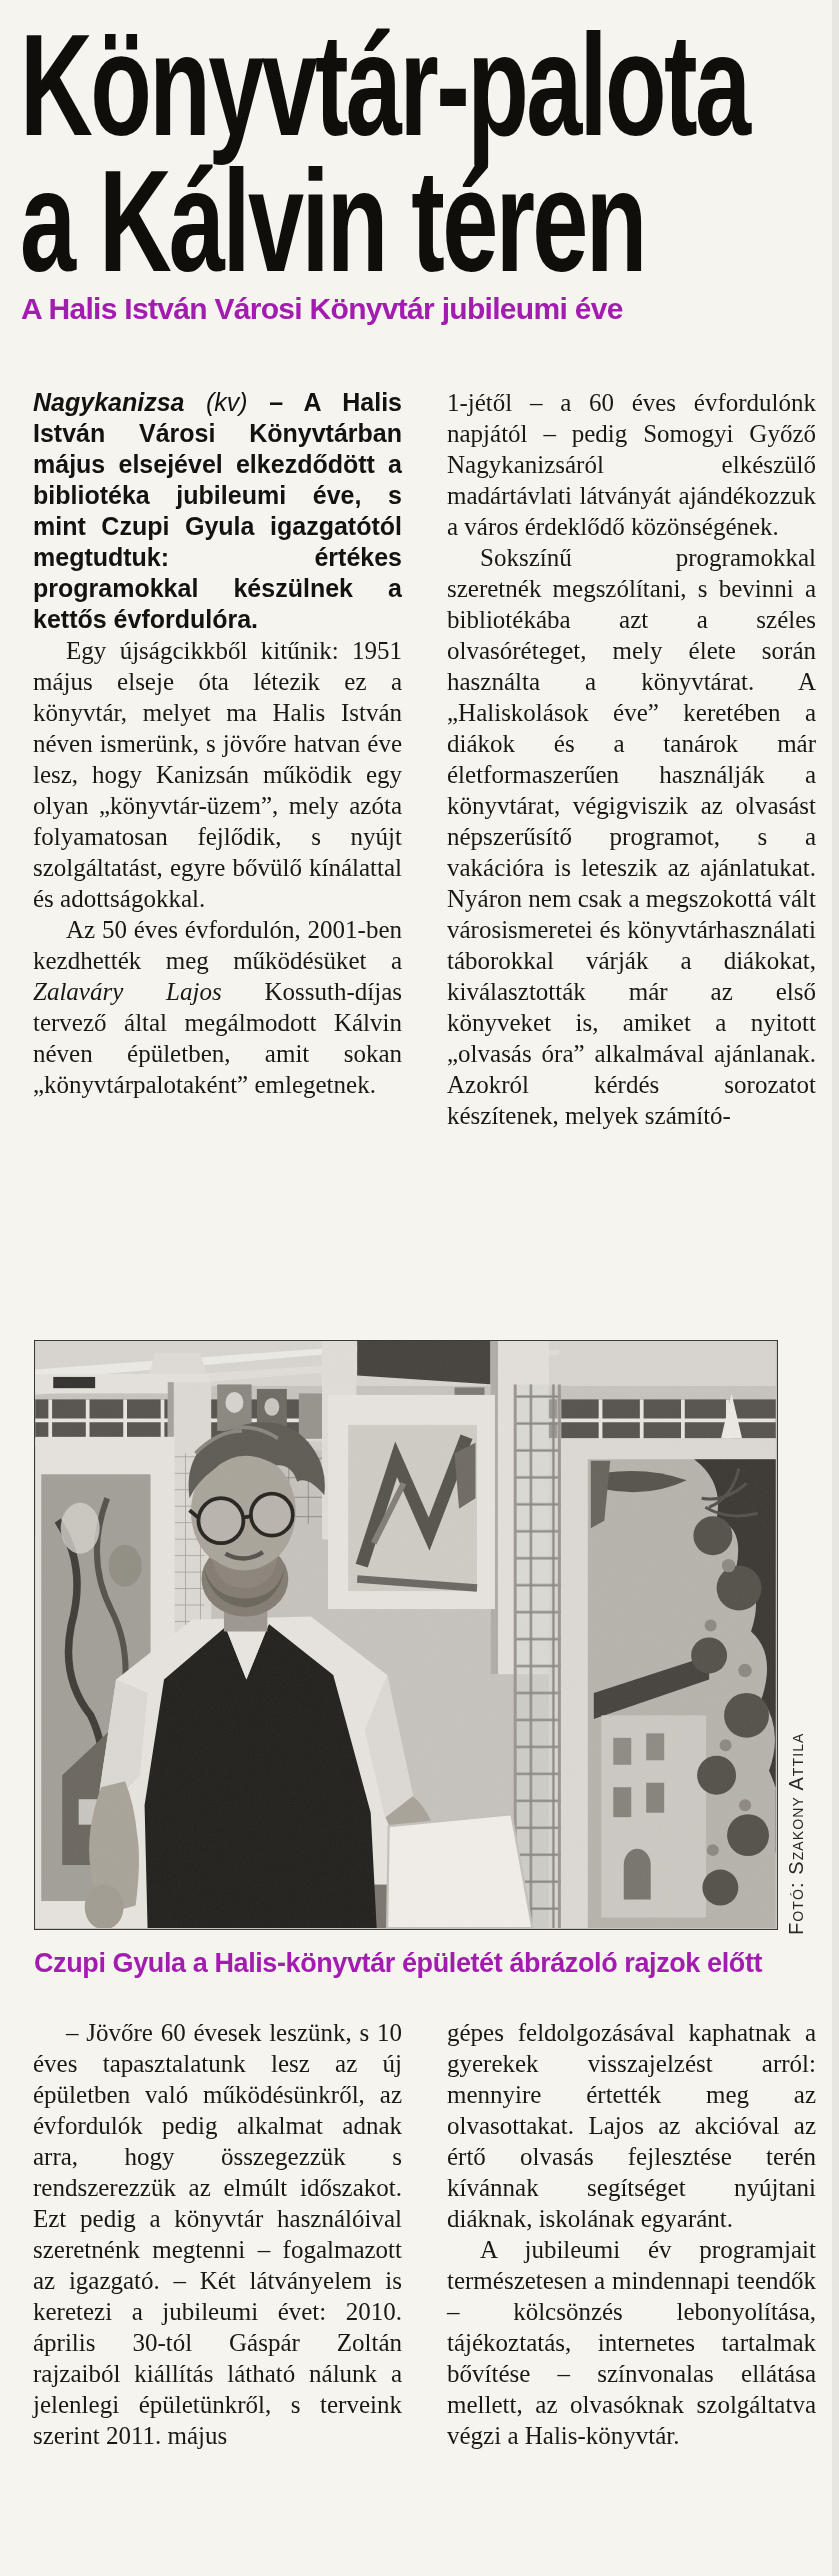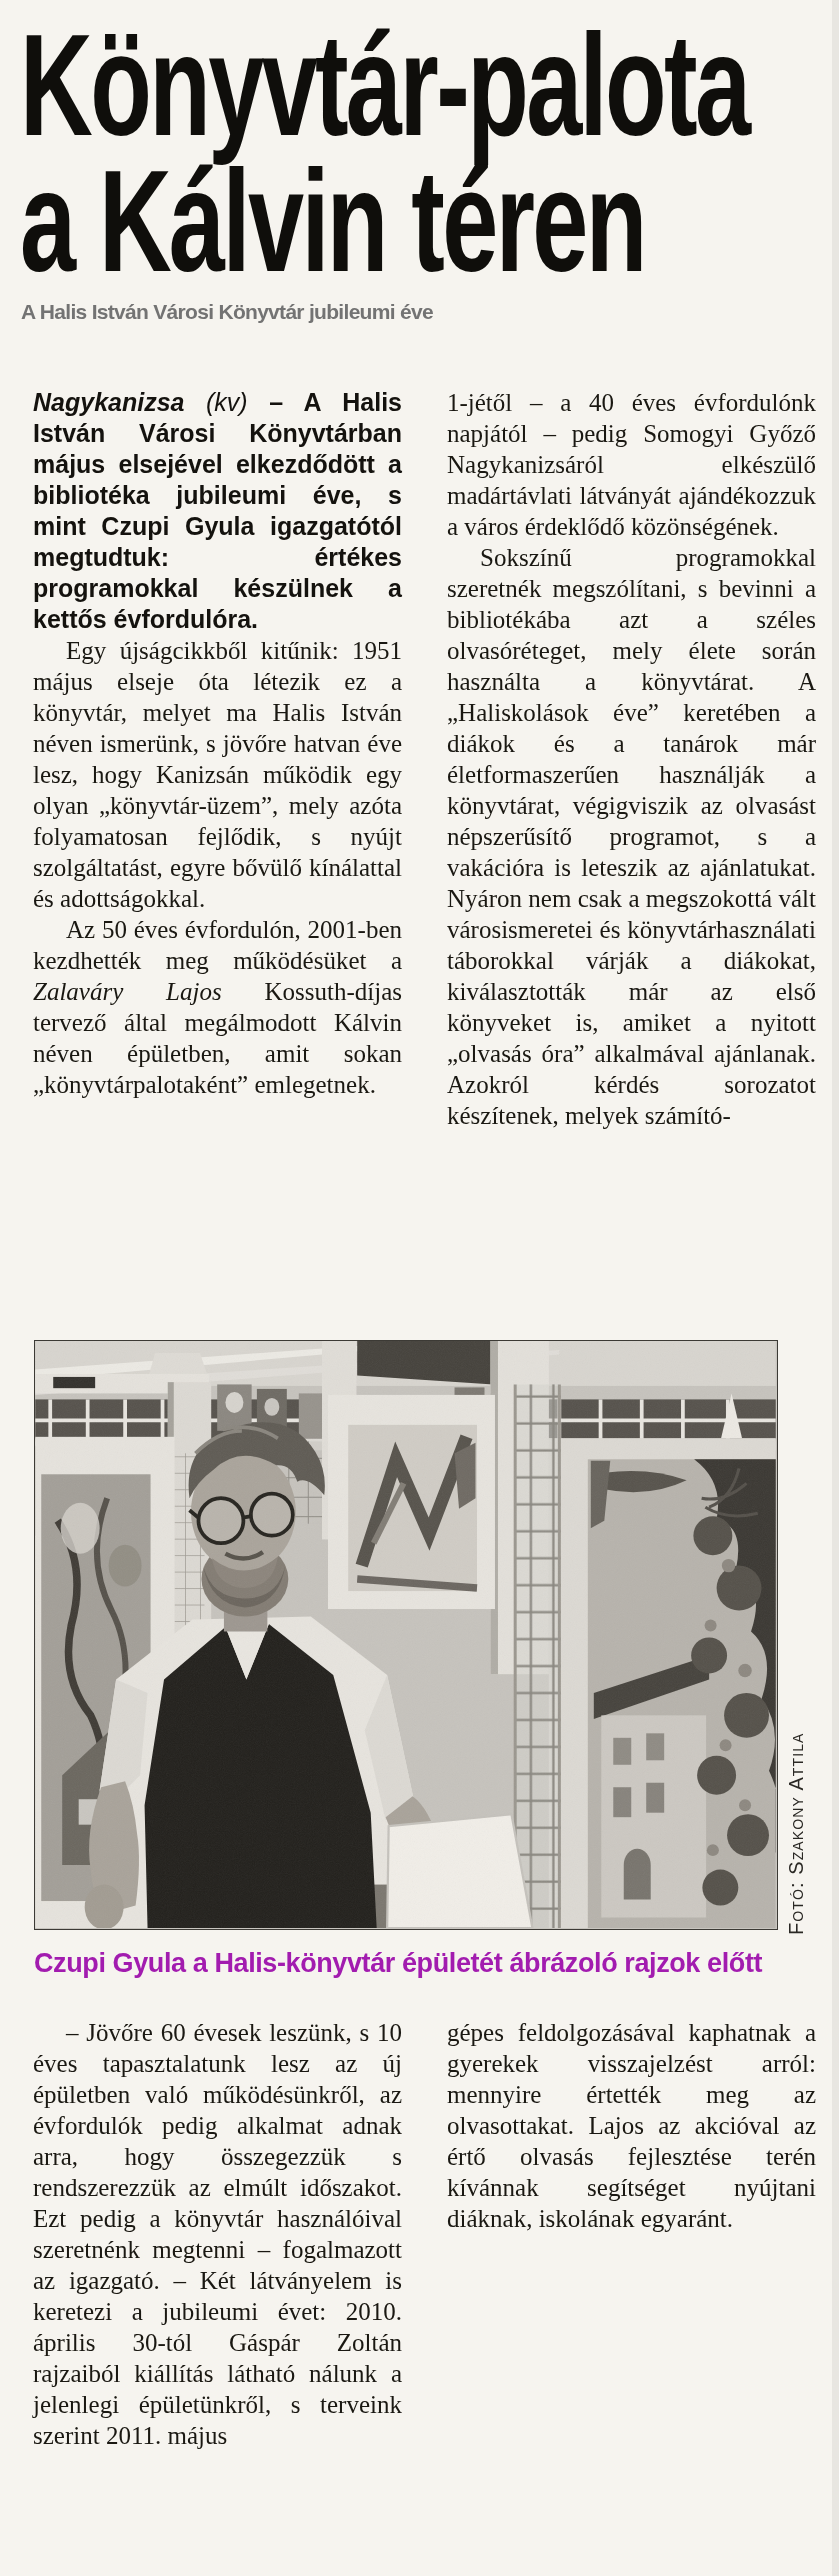--- a/index.html
+++ b/index.html
@@ -4,23 +4,23 @@
 <style>
   html,body{margin:0;padding:0;background:#e8e6e1;}
   .page{position:relative;width:832px;height:2576px;background:#f6f4ef;overflow:hidden;
         font-family:"Liberation Serif","DejaVu Serif",serif;color:#15130f;}
   
   .headline{position:absolute;left:19.5px;top:18px;margin:0;
             font-family:"Liberation Sans","DejaVu Sans",sans-serif;font-weight:700;
             font-size:144px;line-height:136px;letter-spacing:-3.7px;color:#0f0e0b;
             transform:scaleX(0.70);transform-origin:0 0;white-space:nowrap;}
   .hl-line{display:block;}
-  .subtitle{position:absolute;left:21px;top:300px;margin:0;
+  .subtitle{position:absolute;left:21px;top:292px;margin:0;
             font-family:"Liberation Sans","DejaVu Sans",sans-serif;font-weight:700;
-            font-size:21px;line-height:1.1;letter-spacing:-0.7px;color:#737373;white-space:nowrap;}
+            font-size:30px;line-height:1.1;letter-spacing:-0.7px;color:#a21caf;white-space:nowrap;}
   
   .col{position:absolute;width:369px;text-align:justify;
        font-size:25px;line-height:31px;color:#1a1812;}
   .col p{margin:0;}
   .col-tl{left:33px;top:387px;}
   .col-tr{left:447px;top:387px;}
   .col-bl{left:33px;top:2017px;}
   .col-br{left:447px;top:2017px;}
   .indent{text-indent:33px;}
   .lead{font-family:"Liberation Sans","DejaVu Sans",sans-serif;font-weight:700;
@@ -53,21 +53,21 @@
 
   <h2 class="subtitle">A Halis István Városi Könyvtár jubileumi éve</h2>
 
   <div class="col col-tl">
     <p class="lead"><span class="dateline">Nagykanizsa</span><span class="kv"> (kv) </span><span>– A Halis István Városi Könyvtárban május elsejével elkezdődött a bibliotéka jubileumi éve, s mint Czupi Gyula igazgatótól megtudtuk: értékes programokkal készülnek a kettős évfordulóra.</span></p>
     <p class="indent">Egy újságcikkből kitűnik: 1951 május elseje óta létezik ez a könyvtár, melyet ma Halis István néven ismerünk, s jövőre hatvan éve lesz, hogy Kanizsán működik egy olyan „könyvtár-üzem”, mely azóta folyamatosan fejlődik, s nyújt szolgáltatást, egyre bővülő kínálattal és adottságokkal.</p>
     <p class="indent"><span>Az 50 éves évfordulón, 2001-ben kezdhették meg működésüket a </span><em class="serif-italic">Zalaváry Lajos</em><span> Kossuth-díjas tervező által megálmodott Kálvin néven épületben, amit sokan „könyvtárpalotaként” emlegetnek.</span></p>
   </div>
 
   <div class="col col-tr">
-    <p>1-jétől – a 40 éves évfordulónk napjától – pedig Somogyi Győző Nagykanizsáról elkészülő madártávlati látványát ajándékozzuk a város érdeklődő közönségének.</p>
+    <p>1-jétől – a 60 éves évfordulónk napjától – pedig Somogyi Győző Nagykanizsáról elkészülő madártávlati látványát ajándékozzuk a város érdeklődő közönségének.</p>
     <p class="indent">Sokszínű programokkal szeretnék megszólítani, s bevinni a bibliotékába azt a széles olvasóréteget, mely élete során használta a könyvtárat. A „Haliskolások éve” keretében a diákok és a tanárok már életformaszerűen használják a könyvtárat, végigviszik az olvasást népszerűsítő programot, s a vakációra is leteszik az ajánlatukat. Nyáron nem csak a megszokottá vált városismeretei és könyvtárhasználati táborokkal várják a diákokat, kiválasztották már az első könyveket is, amiket a nyitott „olvasás óra” alkalmával ajánlanak. Azokról kérdés sorozatot készítenek, melyek számító-</p>
   </div>
 
   <div class="photo-frame">
     <svg width="741" height="587" viewBox="0 0 989 784" xmlns="http://www.w3.org/2000/svg">
       <defs>
         <pattern id="grid26" width="26" height="26" patternUnits="userSpaceOnUse">
           <path d="M26 0H0V26" fill="none" stroke="#8d8a83" stroke-width="2.5"></path>
         </pattern>
         <pattern id="grid20" width="20" height="22" patternUnits="userSpaceOnUse">
@@ -245,16 +245,17 @@
   <div class="photo-credit">Fotó: Szakony Attila</div>
 
   <p class="caption">Czupi Gyula a Halis-könyvtár épületét ábrázoló rajzok előtt</p>
 
   <div class="col col-bl">
     <p class="indent">– Jövőre 60 évesek leszünk, s 10 éves tapasztalatunk lesz az új épületben való működésünkről, az évfordulók pedig alkalmat adnak arra, hogy összegezzük s rendszerezzük az elmúlt időszakot. Ezt pedig a könyvtár használóival szeretnénk megtenni – fogalmazott az igazgató. – Két látványelem is keretezi a jubileumi évet: 2010. április 30-tól Gáspár Zoltán rajzaiból kiállítás látható nálunk a jelenlegi épületünkről, s terveink szerint 2011. május</p>
   </div>
 
   <div class="col col-br">
     <p>gépes feldolgozásával kaphatnak a gyerekek visszajelzést arról: mennyire értették meg az olvasottakat. Lajos az akcióval az értő olvasás fejlesztése terén kívánnak segítséget nyújtani diáknak, iskolának egyaránt.</p>
+    <p class="indent">A jubileumi év programjait természetesen a mindennapi teendők – kölcsönzés lebonyolítása, tájékoztatás, internetes tartalmak bővítése – színvonalas ellátása mellett, az olvasóknak szolgáltatva végzi a Halis-könyvtár.</p>
   </div>
 
 </div>
 
 
 </body></html>

